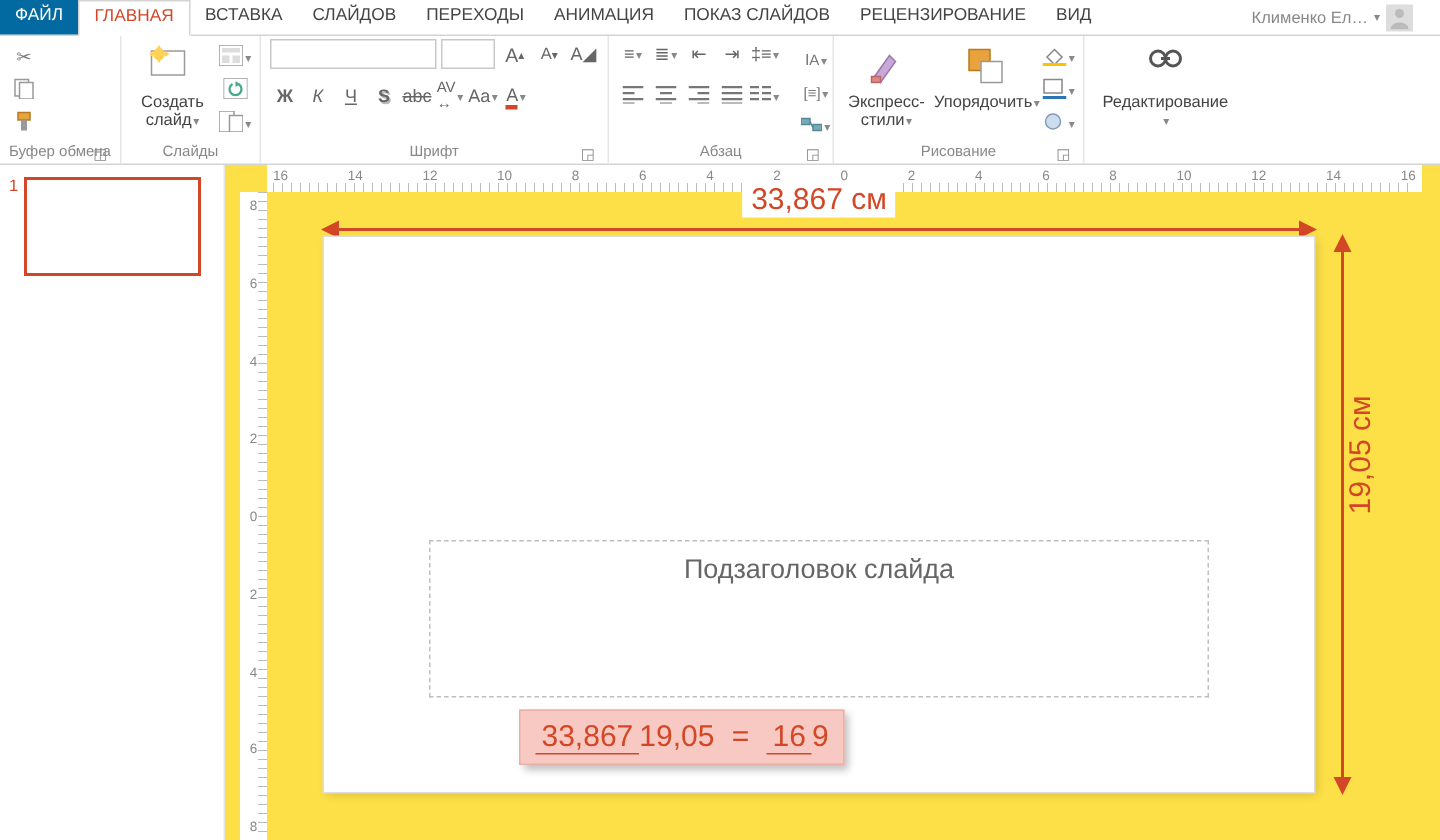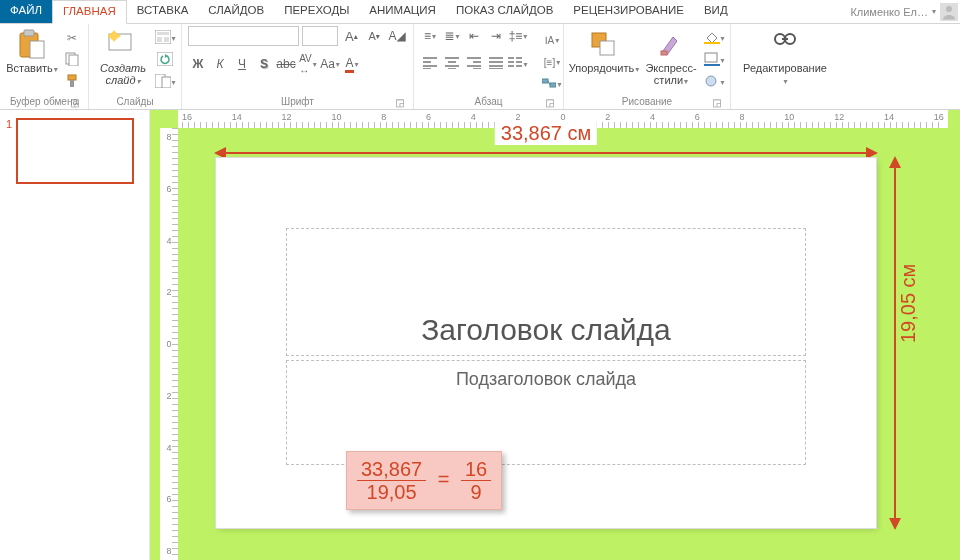--- a/index.html
+++ b/index.html
@@ -3,21 +3,21 @@
 <meta charset="utf-8">
 <style>
   * { box-sizing: border-box; margin: 0; padding: 0; }
   body { font-family: "Segoe UI", Tahoma, sans-serif; font-size: 12px; background: #fff; width: 960px; height: 560px; overflow: hidden; color: #444; }
   
   
   .tabs { display: flex; height: 24px; background: #fff; border-bottom: 1px solid #d4d4d4; align-items: stretch; }
   .tab { padding: 4px 10px 0 10px; font-size: 11.5px; color: #444; cursor: pointer; }
   .tab.file { background: #0369a1; color: #fff; }
   .tab.active { color: #d24726; border: 1px solid #d4d4d4; border-bottom: 1px solid #fff; margin-bottom: -1px; background:#fff;}
-  .tabs-right { margin-left: auto; display: flex; align-items: center; gap: 4px; padding-right: 2px; font-size: 11px; color: #888; }
+  .tabs-right { margin-left: auto; display: flex; align-items: center; gap: 4px; padding-right: 18px; font-size: 11px; color: #888; }
   .avatar { width: 18px; height: 18px; background: #ddd; }
   .avatar svg { width: 18px; height: 18px; }
 
   
   .ribbon { display: flex; height: 86px; background: #fff; border-bottom: 1px solid #d4d4d4; }
   .group { border-right: 1px solid #e5e5e5; padding: 2px 6px 0 6px; display: flex; flex-direction: column; }
   .group-body { flex: 1; display: flex; align-items: flex-start; gap: 4px; }
   .group-label { text-align: center; font-size: 10px; color: #888; padding: 1px 0 2px 0; position: relative; }
   .dlg-launcher { position: absolute; right: 2px; bottom: 2px; width: 10px; height: 10px; color:#888;}
   .big-btn { display: flex; flex-direction: column; align-items: center; justify-content: flex-start; width: 52px; padding-top: 2px; font-size: 11px; color: #444; cursor:pointer;}
@@ -35,21 +35,21 @@
   .para-grid .row + .row { margin-top:4px;}
   .color-underline{ display:inline-block; border-bottom:3px solid;}
   
   
   .workspace { display:flex; height: calc(560px - 24px - 86px); }
   .thumbs { width: 150px; background:#fff; border-right:1px solid #e5e5e5; padding:8px 6px;}
   .thumb-wrap { display:flex; gap:4px; }
   .thumb-num { font-size:11px; color:#d24726;}
   .thumb { width:118px; height:66px; border:2px solid #d24726; background:#fff;}
   
-  .canvas-area { flex:1; position:relative; background:#bef264;}
+  .canvas-area { flex:1; position:relative; background:#fde047;}
   .ruler-h { position:absolute; top:0; left:28px; right:12px; height:18px; background:#fff; font-size:9px; color:#888;}
   .ruler-h-inner{ display:flex; justify-content:space-between; padding:2px 4px 0 4px;}
   .ruler-h-ticks{ height:6px; background:repeating-linear-gradient(to right,#bbb 0,#bbb 1px,transparent 1px,transparent 6px); margin:0 4px;}
   .ruler-v { position:absolute; top:18px; left:10px; width:18px; bottom:0; background:#fff; font-size:9px; color:#888;}
   .ruler-v-inner{ display:flex; flex-direction:column; justify-content:space-between; height:100%; align-items:center; padding:4px 0;}
   .ruler-v-ticks{ position:absolute; top:0; bottom:0; right:0; width:6px; background:repeating-linear-gradient(to bottom,#bbb 0,#bbb 1px,transparent 1px,transparent 6px);}
   
   .slide-wrap { position:absolute; top:28px; left:48px; right:30px; bottom:10px;}
   .slide { position:absolute; top:20px; left:18px; width:660px; height:370px; background:#fff; box-shadow: 0 0 0 1px #ddd, 2px 2px 6px rgba(0,0,0,0.15);}
   .ph { position:absolute; border:1px dashed #bfbfbf;}
@@ -64,21 +64,21 @@
   .dim-h-label{ position:absolute; top:-16px; left:50%; transform:translateX(-50%); font-size:20px; color:#d24726; background:#fff; padding:0 6px;}
   
   .dim-v { position:absolute; top:20px; left:686px; width:22px; height:370px;}
   .dim-v-line{ position:absolute; left:10px; top:0; bottom:0; width:2px; background:#d24726;}
   .dim-v-line::before,.dim-v-line::after{content:"";position:absolute;left:-5px;width:0;height:0;border-left:6px solid transparent;border-right:6px solid transparent;}
   .dim-v-line::before{top:-2px;border-bottom:12px solid #d24726;}
   .dim-v-line::after{bottom:-2px;border-top:12px solid #d24726;}
   .dim-v-label{ position:absolute; top:50%; left:24px; transform:translateY(-50%) rotate(-90deg); transform-origin:left center; font-size:20px; color:#d24726; white-space:nowrap;}
   
   .formula { position:absolute; bottom:18px; left:130px; background:#f7c9c2; border:1px solid #e8b0a8; box-shadow:3px 3px 5px rgba(0,0,0,0.25); padding:6px 10px; font-size:20px; color:#d24726;}
-  .formula .frac{ display:inline-flex; flex-direction:column; align-items:center; vertical-align:middle; line-height:1.1;}
+  .formula .frac{ display:inline-flex; flex-direction:row; align-items:flex-start; vertical-align:middle; line-height:1.1;}
   .formula .frac .num{ border-bottom:1.5px solid #d24726; padding:0 4px;}
   .formula .eq{ margin:0 6px;}
 </style>
 </head>
 <body>
 
 <div class="tabs">
   <div class="tab file">ФАЙЛ</div>
   <div class="tab active">ГЛАВНАЯ</div>
   <div class="tab">ВСТАВКА</div>
@@ -97,30 +97,20 @@
           <path d="M4 22c0-4 4-6 8-6s8 2 8 6" fill="#bbb"></path>
         </svg>
     </span>
   </div>
 </div>
 
 <div class="ribbon">
 
   <div class="group">
     <div class="group-body">
-      <div class="big-btn">
-        <span class="ico">
-          <svg width="28" height="30" viewBox="0 0 28 30">
-              <rect x="2" y="4" width="18" height="24" rx="2" fill="#e8a33d" stroke="#b87a20"></rect>
-              <rect x="6" y="1" width="10" height="6" rx="1" fill="#c8c8c8" stroke="#999"></rect>
-              <rect x="12" y="12" width="14" height="17" fill="#fff" stroke="#999"></rect>
-            </svg>
-        </span>
-        <span class="cap"><span>Вставить</span><span class="caret">▾</span></span>
-      </div>
       <div class="mini-col">
         <span class="mini">
             <span>✂</span>
           </span>
         <span class="mini">
             <span><svg width="14" height="14" viewBox="0 0 14 14">
                 <rect x="1" y="1" width="9" height="11" fill="#fff" stroke="#999"></rect>
                 <rect x="4" y="3" width="9" height="11" fill="#fff" stroke="#999"></rect>
               </svg></span>
           </span>
@@ -132,21 +122,21 @@
           </span>
       </div>
     </div>
     <div class="group-label"><span>Буфер обмена</span>
       <span class="dlg-launcher">◲</span>
     </div>
   </div>
 
   <div class="group">
     <div class="group-body">
-      <div class="big-btn" style="width:56px;font-style:italic;">
+      <div class="big-btn" style="width:56px;">
         <span class="ico">
           <svg width="30" height="28" viewBox="0 0 30 28">
               <rect x="1" y="4" width="22" height="16" fill="#fff" stroke="#999"></rect>
               <circle cx="6" cy="6" r="4" fill="#ffd257"></circle>
               <path d="M4 3 L8 3 L6 0 Z M4 9 L8 9 L6 12 Z M2 4 L2 8 L-1 6 Z M10 4 L10 8 L13 6 Z" fill="#ffd257" transform="translate(0,0)"></path>
             </svg>
         </span>
         <span class="cap"><span>Создать слайд</span><span class="caret">▾</span></span>
       </div>
       <div class="mini-col">
@@ -280,37 +270,37 @@
           <span class="caret">▾</span>
         </span>
     </div>
     <div class="group-label"><span>Абзац</span>
       <span class="dlg-launcher">◲</span>
     </div>
   </div>
 
   <div class="group">
     <div class="group-body">
+      <div class="big-btn" style="width:58px;">
+        <span class="ico">
+            <svg width="28" height="26">
+              <path d="M6 20 L16 6 L20 10 L10 24 Z" fill="#c8a8d8" stroke="#9a78aa"></path>
+              <rect x="4" y="20" width="6" height="4" fill="#d88" stroke="#b66"></rect>
+            </svg>
+          </span>
+        <span class="cap"><span>Экспресс-</span><br><span>стили</span><span class="caret">▾</span></span>
+      </div>
       <div class="big-btn" style="width:68px;">
         <span class="ico">
             <svg width="28" height="26">
               <rect x="2" y="2" width="14" height="14" fill="#e8a33d" stroke="#b87a20"></rect>
               <rect x="10" y="10" width="14" height="14" fill="#fff" stroke="#999"></rect>
             </svg>
           </span>
         <span class="cap"><span>Упорядочить</span><span class="caret">▾</span></span>
-      </div>
-      <div class="big-btn" style="width:58px;">
-        <span class="ico">
-            <svg width="28" height="26">
-              <path d="M6 20 L16 6 L20 10 L10 24 Z" fill="#c8a8d8" stroke="#9a78aa"></path>
-              <rect x="4" y="20" width="6" height="4" fill="#d88" stroke="#b66"></rect>
-            </svg>
-          </span>
-        <span class="cap"><span>Экспресс-</span><br><span>стили</span><span class="caret">▾</span></span>
       </div>
       <div class="mini-col">
         <span class="mini">
             <span><svg width="16" height="14">
                 <path d="M3 8 L8 3 L13 8 L8 13 Z" fill="#fff" stroke="#888"></path>
                 <rect x="0" y="12" width="16" height="3" fill="#ffc000"></rect>
               </svg></span>
             <span class="caret">▾</span>
           </span>
         <span class="mini">
@@ -397,23 +387,20 @@
     </div>
 
     <div class="slide-wrap">
 
       <div class="dim-h">
         <div class="dim-h-label">33,867 см</div>
         <div class="dim-h-line"></div>
       </div>
 
       <div class="slide">
-        <div class="ph ph-title">
-          <span>Заголовок слайда</span>
-        </div>
         <div class="ph ph-sub">
           <span>Подзаголовок слайда</span>
         </div>
 
         <div class="formula">
           <span class="frac">
               <span class="num">33,867</span>
               <span>19,05</span>
             </span>
           <span class="eq">=</span>

